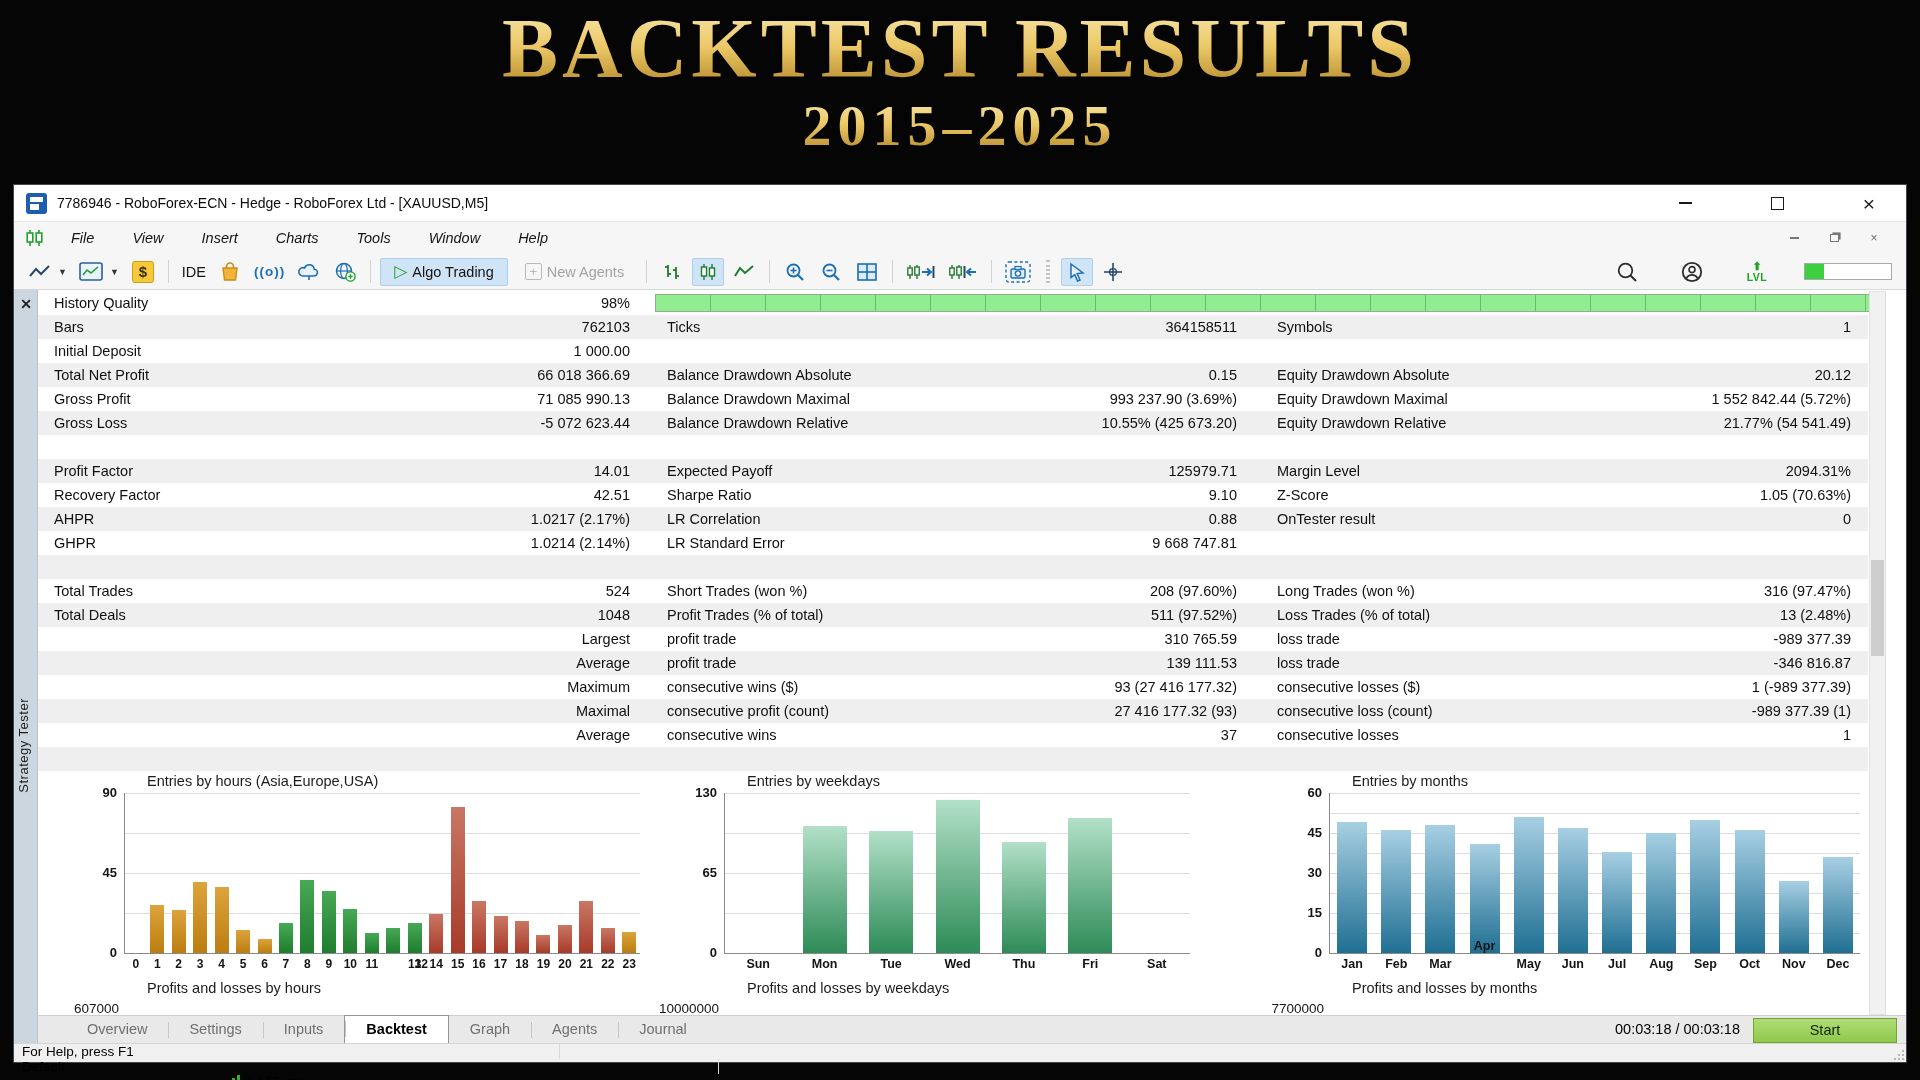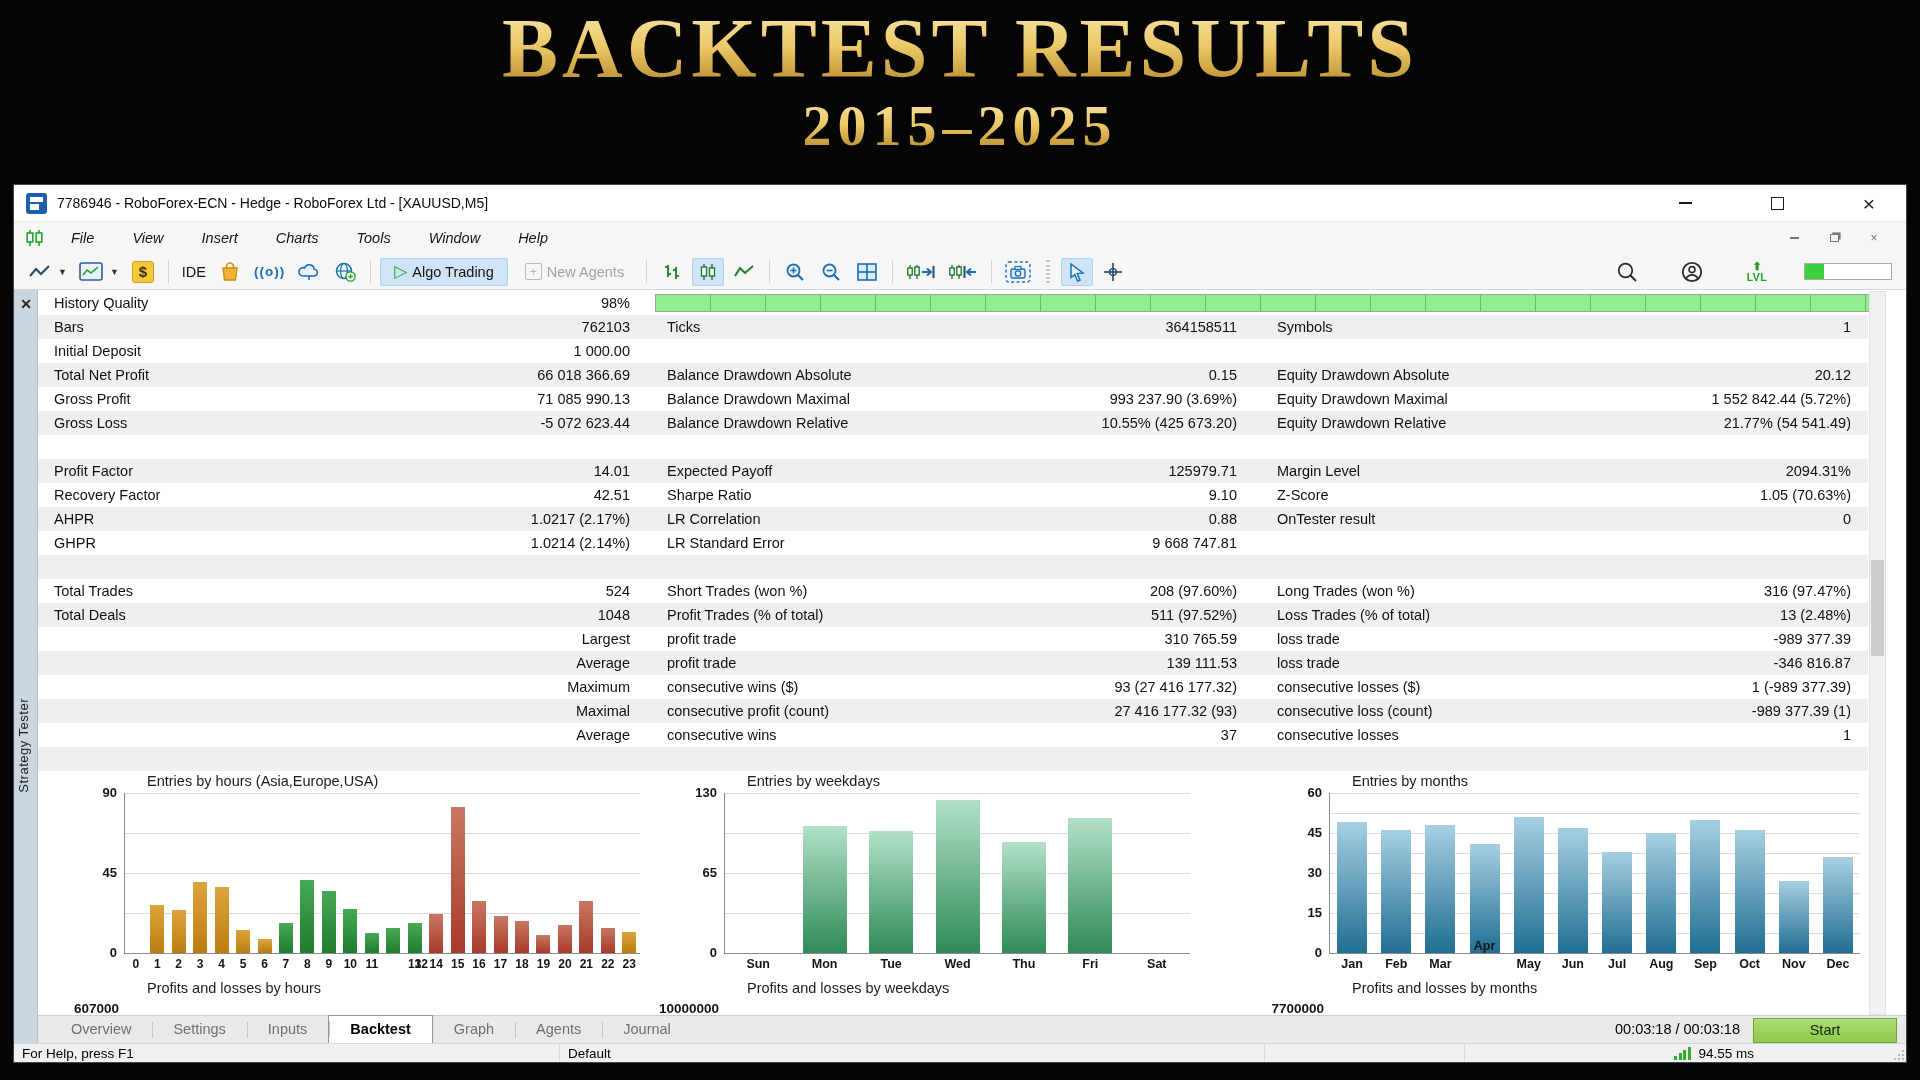--- a/index.html
+++ b/index.html
@@ -76,36 +76,36 @@
   .vthumb{ position:absolute; left:1px; right:1px; top:268px; height:96px; background:#cdcdcd;}
 
   
   .chart-title{ position:absolute; font-size:14.5px; color:#1b1b1b; font-weight:500; white-space:nowrap;}
   .ytick{ position:absolute; font-size:13px; font-weight:bold; color:#141414; text-align:right; width:40px;}
   .gridline{ position:absolute; height:1px; background:#dcdcdc;}
   .axis-y{ position:absolute; width:1px; background:#8a8a8a;}
   .axis-x{ position:absolute; height:1px; background:#8a8a8a;}
   .bar{ position:absolute;}
   .xlab{ position:absolute; font-size:12px; font-weight:bold; color:#141414; text-align:center; white-space:nowrap;}
-  .clip-label{ position:absolute; height:14px; overflow:hidden; font-size:13.5px; font-weight:bold; color:#141414; line-height:16px; text-align:right; width:80px;}
+  .clip-label{ position:absolute; height:14px; overflow:hidden; font-size:13.5px; font-weight:normal; color:#141414; line-height:16px; text-align:right; width:80px;}
   .bar-A{ background:linear-gradient(180deg,#dca43c,#bc7d10); }
   .bar-E{ background:linear-gradient(180deg,#47a855,#1e7d2e); }
   .bar-U{ background:linear-gradient(180deg,#c97765,#a83a28); }
   .bar-W{ background:linear-gradient(180deg,#b2e0c8,#2e8b57); }
   .bar-M{ background:linear-gradient(180deg,#a7cfe3,#206f92); }
 
   
-  .tabsrow{ position:absolute; left:24px; right:0; top:725px; height:28px; background:#e9e9e9; border-top:1px solid #cfcfcf; display:flex; align-items:flex-end; padding-left:12px;}
+  .tabsrow{ position:absolute; left:24px; right:0; top:725px; height:28px; background:#e9e9e9; border-top:1px solid #cfcfcf; display:flex; align-items:flex-end; padding-left:28px;}
   .tab{ height:26px; line-height:25px; padding:0 21px; color:#6f6f6f; font-size:14.5px; position:relative;}
   .tab + .tab:before{ content:""; position:absolute; left:0; top:5px; height:16px; width:1px; background:#c6c6c6;}
   .tab.active{ background:#fff; border:1px solid #959595; border-bottom:none; color:#000; font-weight:bold; height:28px; line-height:27px;}
   .tab.active + .tab:before{ display:none;}
   .timer{ position:absolute; right:166px; top:5px; font-size:14.5px; color:#000;}
   .startbtn{ position:absolute; right:9px; top:2px; width:144px; height:25px; background:linear-gradient(180deg,#b0dc77,#8fc94b); border:1px solid #6fa431; text-align:center; line-height:23px; font-size:14.5px; color:#13230a;}
-  .statusbar{ position:absolute; left:0; bottom:0; width:100%; height:19px; background:#f0f0f0; border-top:1px solid #d5d5d5; display:flex; align-items:flex-start; font-size:13.5px; color:#000;}
+  .statusbar{ position:absolute; left:0; bottom:0; width:100%; height:19px; background:#f0f0f0; border-top:1px solid #d5d5d5; display:flex; align-items:flex-start; font-size:13.5px; color:#000;flex-direction:column;}
   .sbcell{ height:100%; display:flex; align-items:center; border-right:1px solid #dadada; padding-left:8px;}
   .sb1{ width:546px;} .sb2{ width:705px;} .sb3{ width:200px;} .sb4{ flex:1; border-right:none;}
   .signal{ display:flex; align-items:flex-end; gap:1.5px; margin-left:201px; margin-right:8px;}
   .signal i{ width:3px; background:#2fae2f; display:block;}
   .grip{ position:absolute; right:2px; bottom:2px; width:12px; height:12px;}
   .grip i{ position:absolute; width:2px; height:2px; background:#b5b5b5;}
 
   svg{ display:block;}
 </style>
 </head>

